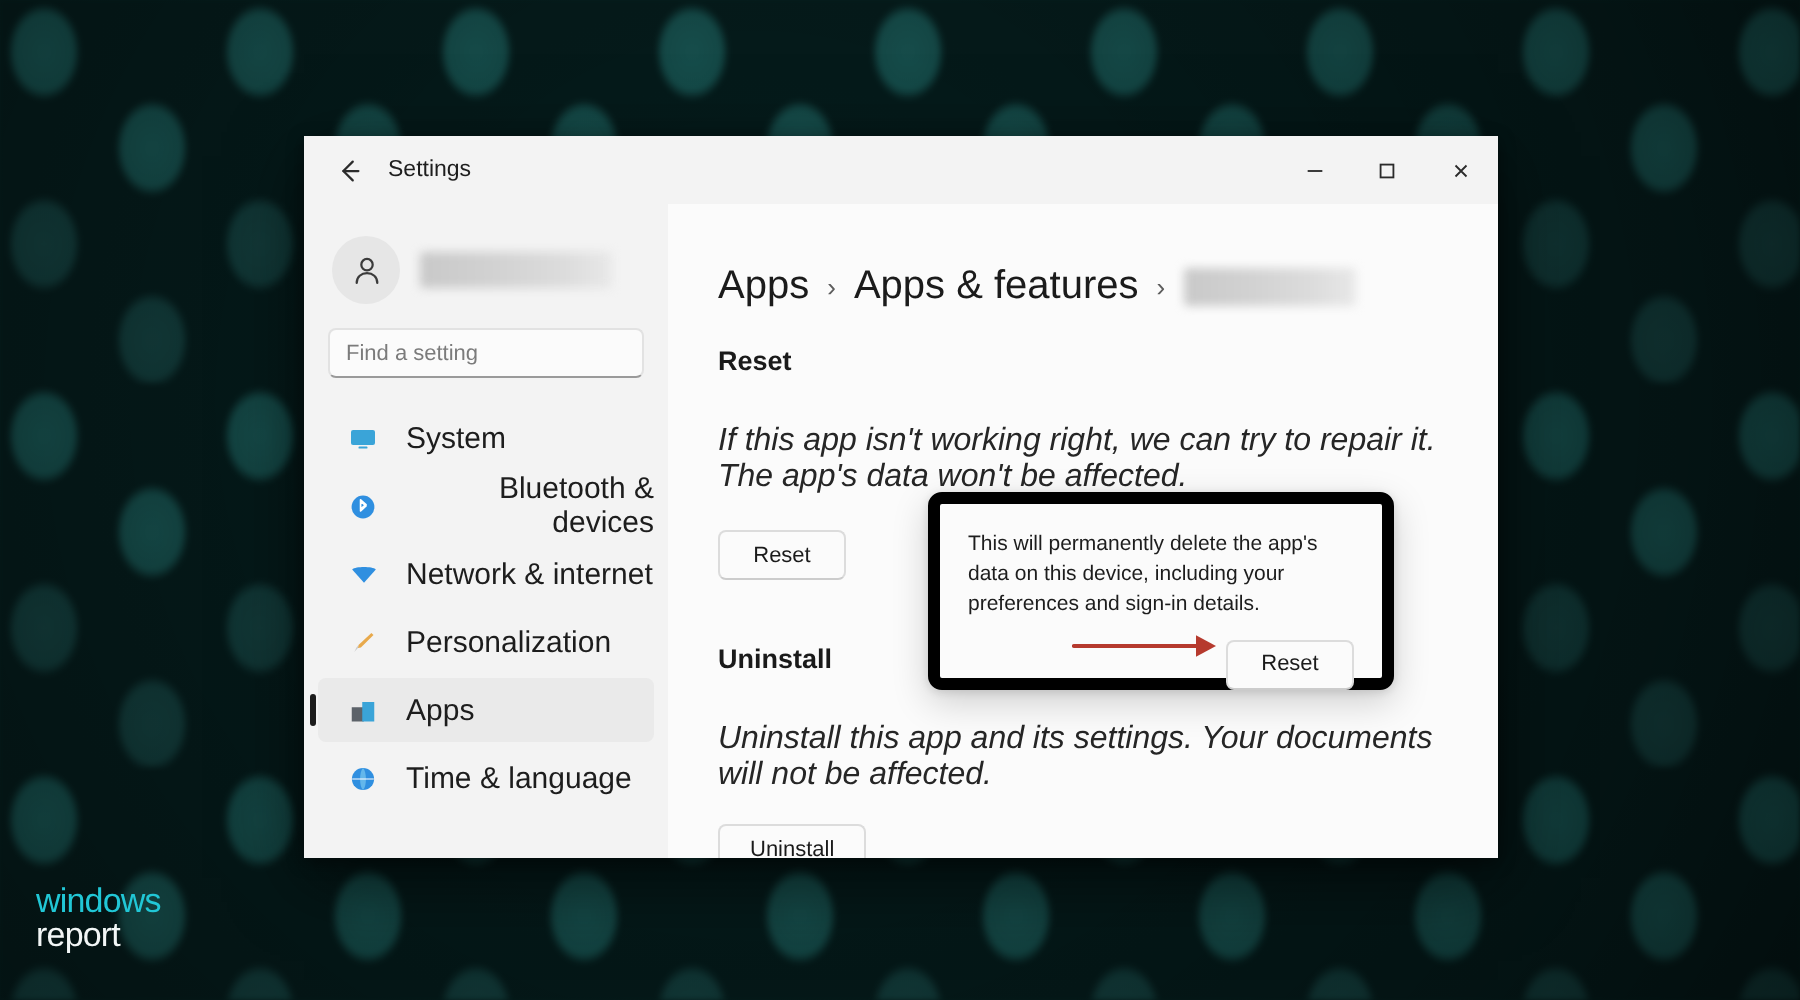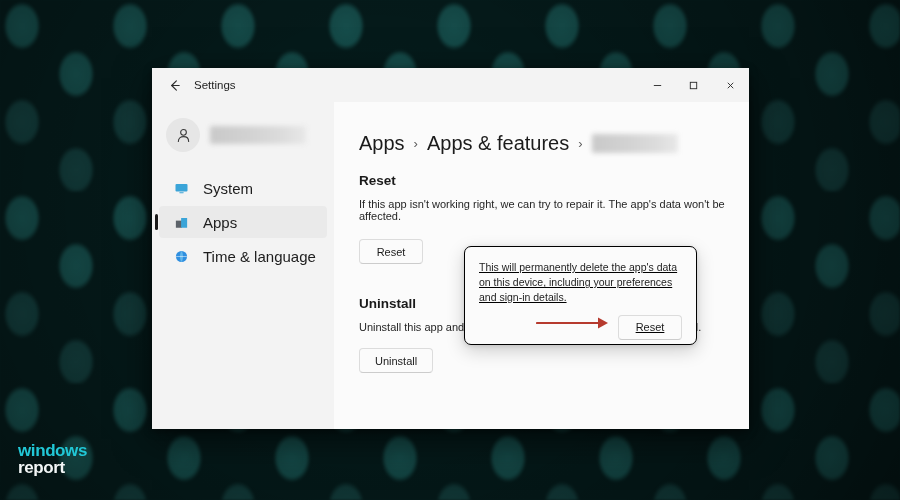--- a/index.html
+++ b/index.html
@@ -36,21 +36,21 @@
     inset: 0;
     background: radial-gradient(circle at 42% 40%, rgba(0,0,0,0) 20%, rgba(0,0,0,0.30) 78%, rgba(0,0,0,0.50) 100%);
   }
 
   
   #watermark {
     position: absolute;
     left: 18px;
     top: 442px;
     line-height: 1.02;
-    font-weight: bold;
+    font-weight: normal;
     font-size: 17px;
     letter-spacing: -0.4px;
   }
   #watermark .wm-win { color: #21c7d6; display: block; }
   #watermark .wm-rep { color: #f2f6f6; display: block; padding-right: 2px; }
 
   
   #settings-window {
     position: absolute;
     left: 152px;
@@ -212,23 +212,24 @@
   }
   #crumb-app-blur {
     width: 86px; height: 19px;
   }
   .section-head {
     font-size: 13.5px;
     font-weight: bold;
     color: #1a1a1a;
   }
   .section-desc {
-    font-size: 11px;
+    font-size: 16px;
     color: #262626;
-    margin-top: 10px;
+    margin-top: 24px;
+    font-style: italic;
   }
   .flat-button {
     display: inline-flex;
     align-items: center;
     justify-content: center;
     height: 25px;
     min-width: 64px;
     padding: 0 15px;
     background: #fbfbfb;
     border: 1px solid #dcdcdc;
@@ -243,25 +244,24 @@
   #uninstall-button { margin-top: 15px; }
 
   
   #confirm-flyout {
     position: absolute;
     left: 312px;
     top: 178px;
     width: 233px;
     height: 99px;
     background: #fbfbfb;
-    border: 1px solid #000000;
+    border: 6px solid #000000;
     border-radius: 7px;
     box-shadow: 0 6px 18px rgba(0,0,0,0.18), 0 1px 5px rgba(0,0,0,0.12);
     padding: 13px 14px 0 14px;
-    text-decoration: underline;
   }
   #confirm-text {
     font-size: 10.5px;
     line-height: 1.42;
     color: #1d1d1d;
   }
   #confirm-actions {
     display: flex;
     justify-content: flex-end;
     margin-top: 10px;
@@ -325,35 +325,64 @@
         <div id="profile">
           <div id="avatar">
             <svg width="19" height="19" viewBox="0 0 24 24" fill="none" stroke="#3b3b3b" stroke-width="1.4">
               <circle cx="12" cy="8" r="3.6"></circle>
               <path d="M5.5 19.5 C5.5 15.6 8.4 13.4 12 13.4 C15.6 13.4 18.5 15.6 18.5 19.5" stroke-linecap="round"></path>
             </svg>
           </div>
           <div id="profile-name" class="blurbar"></div>
         </div>
 
+        <div id="search-box">
+          <span id="search-input-text">Find a setting</span>
+        </div>
 
         <div id="nav-list">
 
           <div class="nav-item">
             <span class="nav-icon">
               <svg width="15" height="15" viewBox="0 0 20 20">
                 <rect x="2" y="4" width="16" height="10" rx="1.4" fill="#3aa4d8"></rect>
                 <rect x="7" y="15" width="6" height="1.4" rx="0.6" fill="#3aa4d8"></rect>
               </svg>
             </span>
             <span class="nav-label">System</span>
           </div>
 
-
-
+          <div class="nav-item">
+            <span class="nav-icon">
+              <svg width="15" height="15" viewBox="0 0 20 20">
+                <circle cx="10" cy="10" r="7.6" fill="#2f8fe0"></circle>
+                <path d="M8.4 6.2 L12 9.3 L8.4 12.6 V5.2 L12 8.4 L8.4 11.3" fill="none" stroke="#ffffff" stroke-width="1.15" stroke-linejoin="round" stroke-linecap="round"></path>
+              </svg>
+            </span>
+            <span class="nav-label">Bluetooth &amp; devices</span>
+          </div>
+
+          <div class="nav-item">
+            <span class="nav-icon">
+              <svg width="16" height="16" viewBox="0 0 20 20">
+                <path d="M2.6 7.2 C5 5.2 15 5.2 17.4 7.2 L10 15.4 Z" fill="#2f8fe0"></path>
+              </svg>
+            </span>
+            <span class="nav-label">Network &amp; internet</span>
+          </div>
+
+          <div class="nav-item">
+            <span class="nav-icon">
+              <svg width="15" height="15" viewBox="0 0 20 20">
+                <path d="M15.6 3.3 L17 4.7 L8.6 13 L6.6 13.4 L7 11.4 Z" fill="#e8a94b"></path>
+                <path d="M7 11.4 L6.6 13.4 L4.2 16 L5.6 13.2 Z" fill="#c9c9c9"></path>
+              </svg>
+            </span>
+            <span class="nav-label">Personalization</span>
+          </div>
 
           <div class="nav-item selected">
             <span class="nav-icon">
               <svg width="15" height="15" viewBox="0 0 20 20">
                 <rect x="2.5" y="7.5" width="8" height="9.5" fill="#5c6269"></rect>
                 <rect x="9.5" y="4" width="8" height="13" fill="#3aa4d8"></rect>
               </svg>
             </span>
             <span class="nav-label">Apps</span>
           </div>

